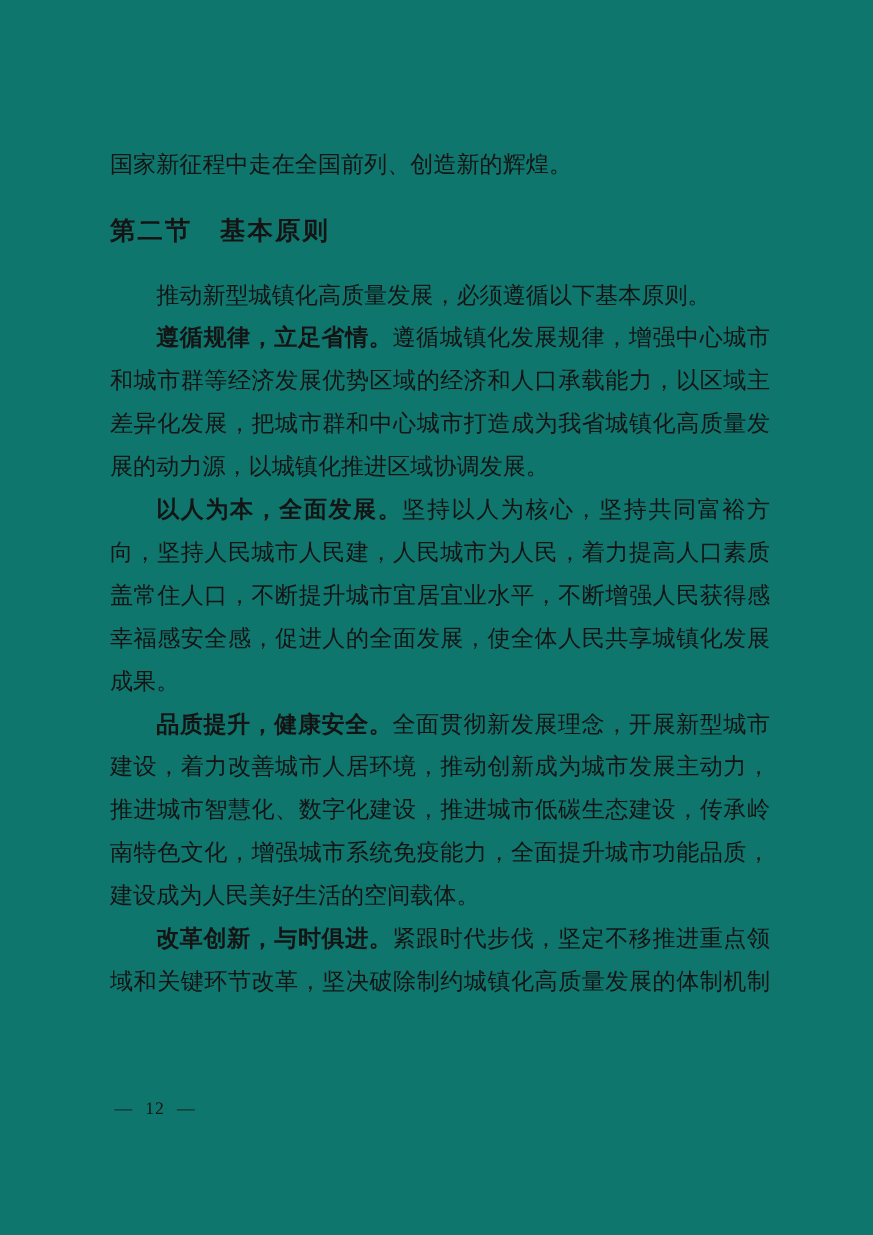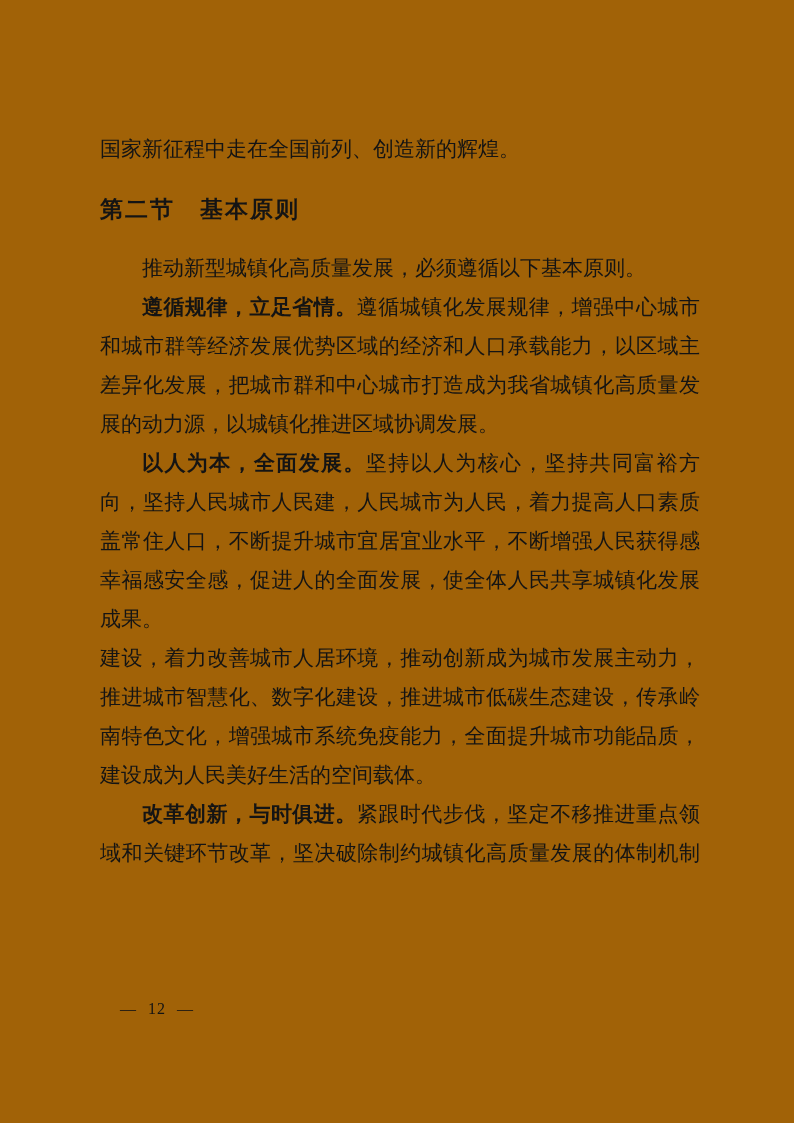--- a/index.html
+++ b/index.html
@@ -4,21 +4,21 @@
 <style>
   html, body {
     margin: 0;
     padding: 0;
     background: #ffffff;
   }
   .page {
     position: relative;
     width: 794px;
     height: 1123px;
-    background: #a16207;
+    background: #0f766e;
     overflow: hidden;
     font-family: "Liberation Serif", "DejaVu Serif", serif;
     color: #141414;
   }
   .content {
     position: absolute;
     left: 100px;
     top: 130px;
     width: 600px;
   }
@@ -43,21 +43,21 @@
     height: 39px;
     line-height: 39px;
     margin: 21px 0 20px 0;
     font-size: 23px;
     font-weight: 700;
     letter-spacing: 2px;
     text-align: left;
   }
   .footer {
     position: absolute;
-    left: 120px;
+    left: 104px;
     top: 1000px;
     font-size: 16px;
     letter-spacing: 1px;
     word-spacing: 6px;
     color: #141414;
     text-align: center;
   }
 </style>
 </head>
 <body>
@@ -69,20 +69,21 @@
       <div class="line indent">推动新型城镇化高质量发展，必须遵循以下基本原则。</div>
       <div class="line justify indent"><span class="lead">遵循规律，立足省情。</span><span>遵循城镇化发展规律，增强中心城市</span></div>
       <div class="line justify">和城市群等经济发展优势区域的经济和人口承载能力，以区域主</div>
       <div class="line justify">差异化发展，把城市群和中心城市打造成为我省城镇化高质量发</div>
       <div class="line">展的动力源，以城镇化推进区域协调发展。</div>
       <div class="line justify indent"><span class="lead">以人为本，全面发展。</span><span>坚持以人为核心，坚持共同富裕方</span></div>
       <div class="line justify">向，坚持人民城市人民建，人民城市为人民，着力提高人口素质</div>
       <div class="line justify">盖常住人口，不断提升城市宜居宜业水平，不断增强人民获得感</div>
       <div class="line justify">幸福感安全感，促进人的全面发展，使全体人民共享城镇化发展</div>
       <div class="line">成果。</div>
+      <div class="line justify indent"><span class="lead">品质提升，健康安全。</span><span>全面贯彻新发展理念，开展新型城市</span></div>
       <div class="line justify">建设，着力改善城市人居环境，推动创新成为城市发展主动力，</div>
       <div class="line justify">推进城市智慧化、数字化建设，推进城市低碳生态建设，传承岭</div>
       <div class="line justify">南特色文化，增强城市系统免疫能力，全面提升城市功能品质，</div>
       <div class="line">建设成为人民美好生活的空间载体。</div>
       <div class="line justify indent"><span class="lead">改革创新，与时俱进。</span><span>紧跟时代步伐，坚定不移推进重点领</span></div>
       <div class="line justify">域和关键环节改革，坚决破除制约城镇化高质量发展的体制机制</div>
     </div>
   <div class="footer">— 12 —</div>
 </div>
 

